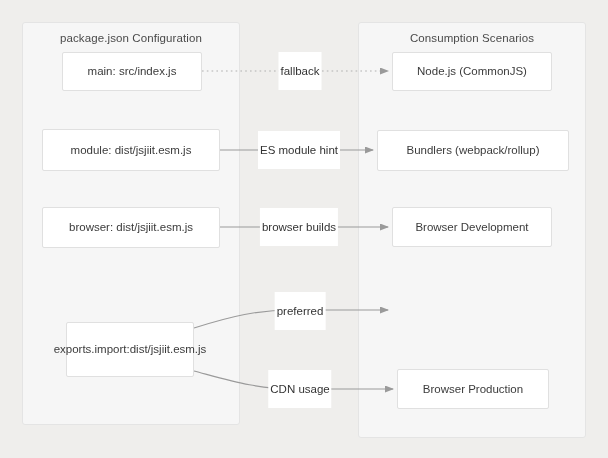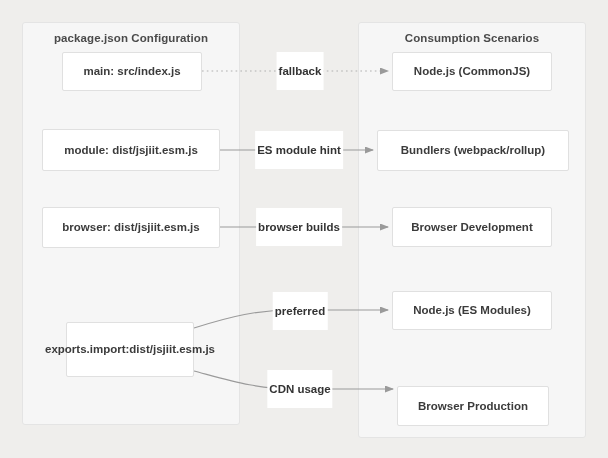--- a/index.html
+++ b/index.html
@@ -10,21 +10,20 @@
     width: 608px;
     height: 458px;
     background: #efeeec;
     font-family: "Liberation Sans", sans-serif;
     overflow: hidden;
   }
   #canvas {
     position: relative;
     width: 528px;
     height: 458px;
-    font-weight: bold;
   }
   .cluster {
     position: absolute;
     background: #f6f6f6;
     border: 1px solid #e4e4e4;
     border-radius: 3px;
     box-sizing: border-box;
   }
   .cluster-title {
     position: absolute;
@@ -126,25 +125,22 @@
   </div>
 
   <div class="node" style="left:392px; top:207px; width:160px; height:40px;">
     <span>Browser Development</span>
   </div>
 
   <div class="node" style="left:377px; top:130px; width:192px; height:41px;">
     <span>Bundlers (webpack/rollup)</span>
   </div>
 
-  <div class="node" style="left:392px; top:291px; width:160px; height:39px;">
-    <span>Node.js (ES Modules)</span>
-  </div>
 
-  <div class="node" style="left:397px; top:386px; width:152px; height:40px;">
+  <div class="node" style="left:397px; top:369px; width:152px; height:40px;">
     <span>Browser Production</span>
   </div>
 
   <div class="edge-label" style="left:300px; top:71px;">fallback</div>
 
   <div class="edge-label" style="left:299px; top:150px;">ES module hint</div>
 
   <div class="edge-label" style="left:299px; top:227px;">browser builds</div>
 
   <div class="edge-label" style="left:300px; top:311px;">preferred</div>

